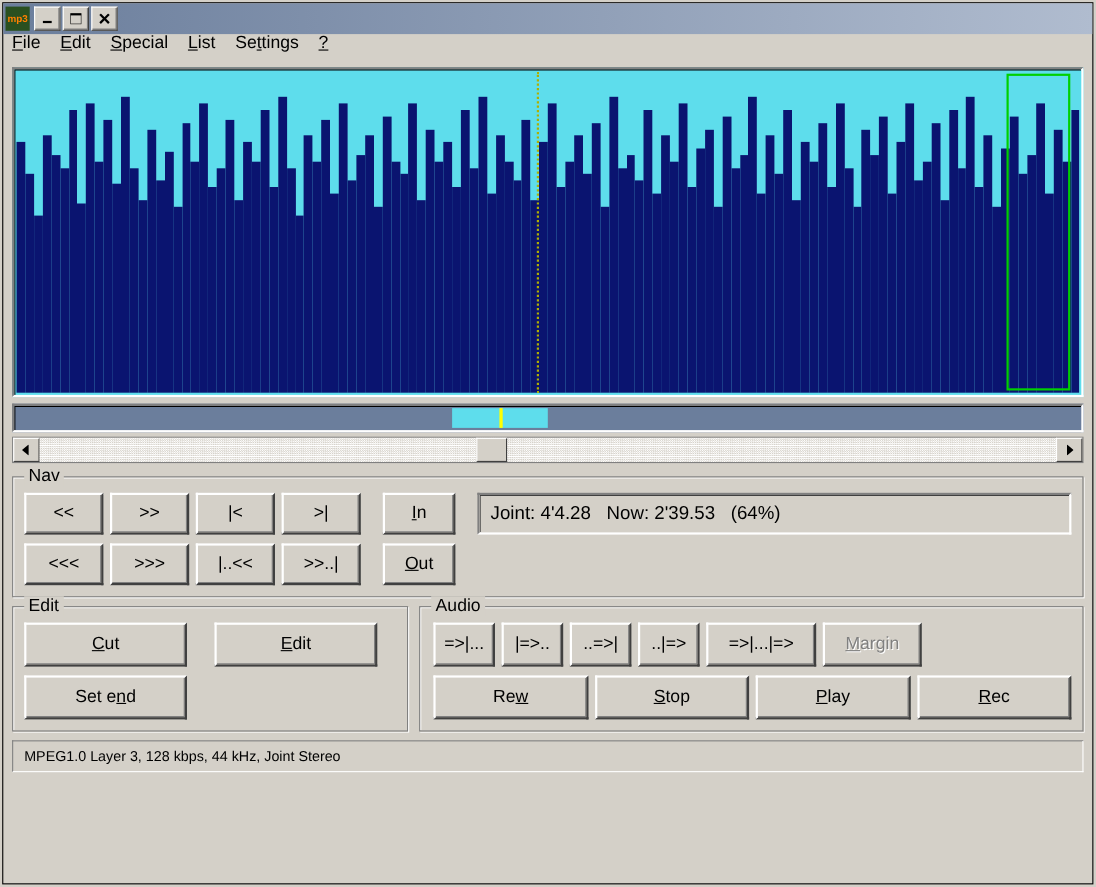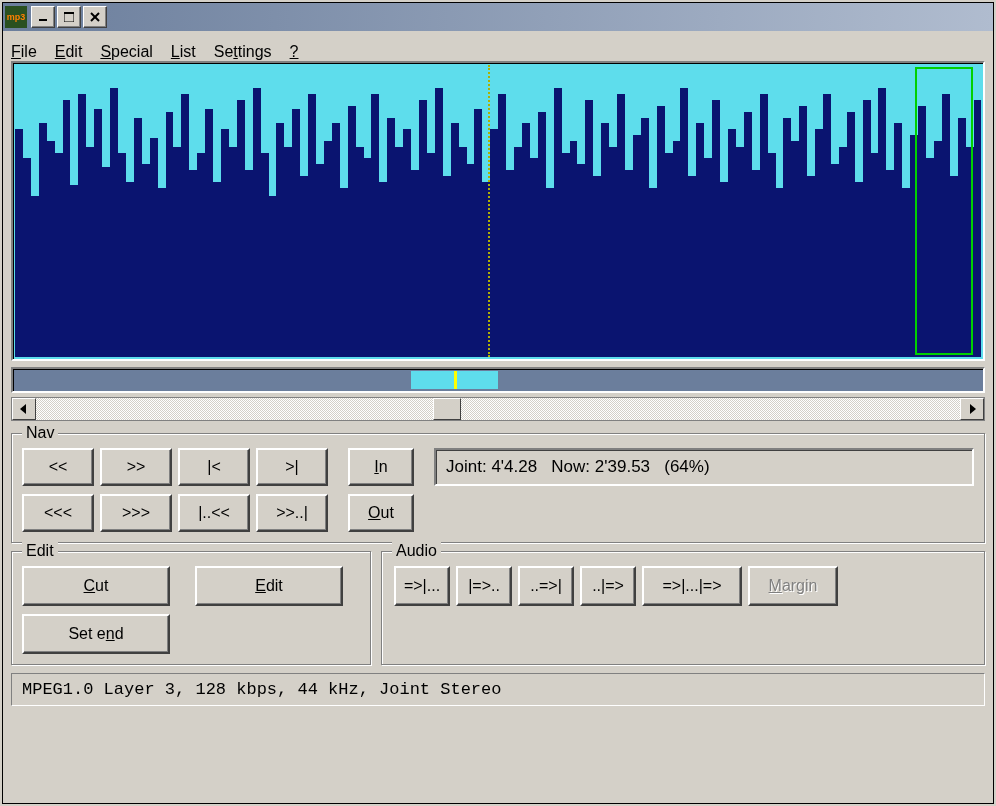--- a/index.html
+++ b/index.html
@@ -59,21 +59,21 @@
   display: flex;
   align-items: center;
   justify-content: center;
   font-size: 12px;
   font-weight: bold;
   color: #000;
 }
 .menubar {
   height: 30px;
   display: flex;
-  align-items: flex-end;
+  align-items: flex-start;
   padding: 0 8px;
   gap: 18px;
   font-size: 16px;
 }
 .menu-item { cursor: default; }
 .menu-item u { text-decoration: underline; }
 
 .waveform-area {
   margin: 0 8px;
   border: 2px solid;
@@ -233,22 +233,21 @@
 .audio-grid { display: flex; flex-direction: column; gap: 8px; }
 .audio-row { display: flex; gap: 6px; }
 .audio-row.top .btn { flex: 0 0 auto; }
 .audio-row.bot .btn { flex: 1; }
 
 .statusbar {
   margin: 4px 8px;
   border: 1px solid;
   border-color: #808080 #fff #fff #808080;
   padding: 6px 10px;
-  font-size: 17px;
-  font-family: Liberation Mono, monospace;
+  font-size: 13px;
 }
 u { text-decoration: underline; }
 .disabled { color: #808080; text-shadow: 1px 1px 0 #fff; }
 </style>
 </head>
 <body>
 
 <div class="window">
 
   <div class="titlebar">
@@ -474,19 +473,25 @@
       <div class="groupbox-title">Audio</div>
       <div class="audio-grid">
         <div class="audio-row top">
           <button class="btn btn-audio btn-a-sm">=&gt;|...</button>
           <button class="btn btn-audio btn-a-sm">|=&gt;..</button>
           <button class="btn btn-audio btn-a-sm">..=&gt;|</button>
           <button class="btn btn-audio btn-a-sm">..|=&gt;</button>
           <button class="btn btn-audio btn-a-lg">=&gt;|...|=&gt;</button>
           <button class="btn btn-audio btn-a-med disabled"><u>M</u>argin</button>
         </div>
+        <div class="audio-row bot">
+          <button class="btn btn-audio">Re<u>w</u></button>
+          <button class="btn btn-audio"><u>S</u>top</button>
+          <button class="btn btn-audio"><u>P</u>lay</button>
+          <button class="btn btn-audio"><u>R</u>ec</button>
+        </div>
       </div>
     </div>
   </div>
 
   <div class="statusbar">MPEG1.0 Layer 3, 128 kbps, 44 kHz, Joint Stereo</div>
 
 </div>
 
 </body></html>

